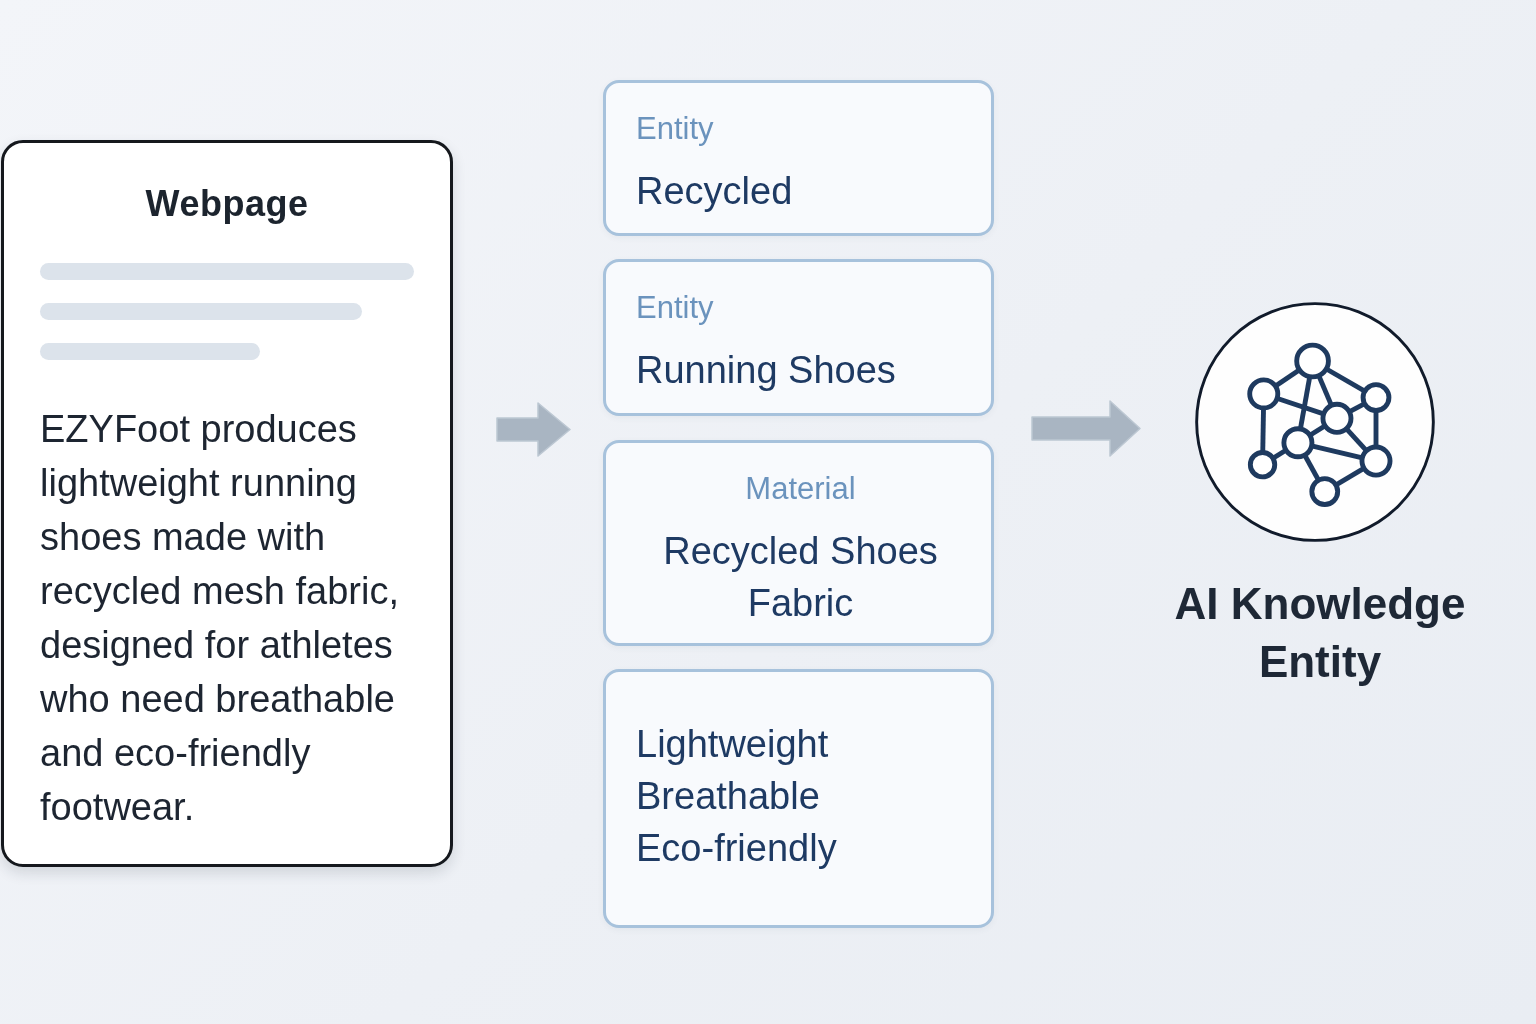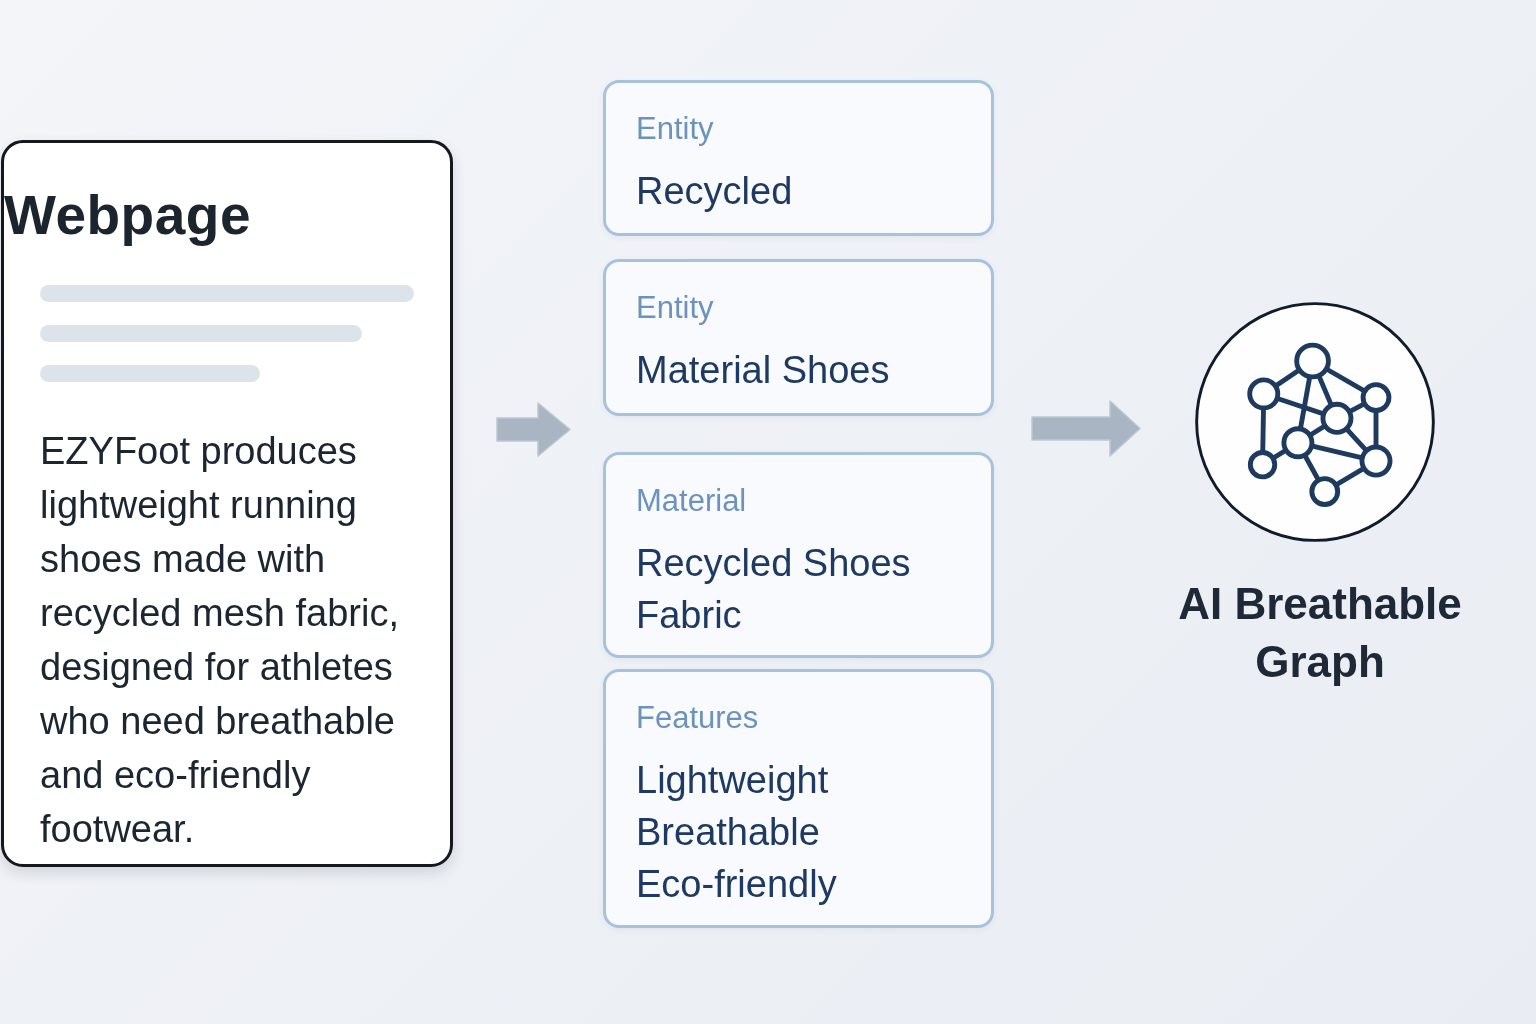--- a/index.html
+++ b/index.html
@@ -12,22 +12,22 @@
   .canvas{position:absolute;inset:0;}
 
   
   .webpage-card{
     position:absolute;left:1px;top:140px;width:452px;height:727px;
     background:#ffffff;border:3px solid #15181d;border-radius:22px;
     box-shadow:0 6px 14px rgba(30,40,60,.14);
     box-sizing:border-box;
   }
   .wp-title{
-    margin-top:40px;text-align:left;
-    font-size:55px;font-weight:700;color:#1c242e;letter-spacing:.5px;
+    margin-top:40px;text-align:center;
+    font-size:36px;font-weight:700;color:#1c242e;letter-spacing:.5px;
   }
   .wp-bars{margin:38px 0 0 36px;}
   .bar{height:17px;border-radius:9px;background:#dce3eb;}
   .bar + .bar{margin-top:23px;}
   .bar-1{width:374px;}
   .bar-2{width:322px;}
   .bar-3{width:220px;}
   .wp-body{
     margin:42px 28px 3px 36px;width:384px;
     font-size:38px;line-height:54px;color:#1d2531;
@@ -40,21 +40,21 @@
     padding:28px 26px 8px 30px;
     box-shadow:0 2px 6px rgba(60,80,110,.06);
   }
   .ecard-label{font-size:31px;line-height:36px;font-weight:500;color:#6b93bd;}
   .ecard-value{
     margin-top:18px;font-size:38px;line-height:52px;font-weight:500;
     color:#1e3a63;white-space:pre-line;
   }
   .ecard-entity  {top:80px;  height:156px;}
   .ecard-product {top:259px; height:157px;}
-  .ecard-material{top:452px; height:206px;}
+  .ecard-material{top:440px; height:206px;text-align:center;}
   .ecard-features{top:669px; height:259px;}
 
   
   .flow-arrow{position:absolute;}
   .flow-arrow-left {left:495px;top:400px;}
   .flow-arrow-right{left:1030px;top:397px;}
 
   
   .kg-circle{
     position:absolute;left:1193px;top:300px;width:244px;height:244px;
@@ -84,30 +84,29 @@
     <polygon points="2,18 43,18 43,3 75,29.5 43,56 43,41 2,41" fill="#a9b5c2" stroke="#bcc7d2" stroke-width="1.5" stroke-linejoin="round"></polygon>
   </svg>
 
   <div class="ecard ecard-entity">
     <div class="ecard-label">Entity</div>
     <div class="ecard-value">Recycled</div>
   </div>
 
   <div class="ecard ecard-product">
     <div class="ecard-label">Entity</div>
-    <div class="ecard-value">Material Shoes</div>
+    <div class="ecard-value">Running Shoes</div>
   </div>
 
   <div class="ecard ecard-material">
     <div class="ecard-label">Material</div>
     <div class="ecard-value">Recycled Shoes Fabric</div>
   </div>
 
   <div class="ecard ecard-features">
-    <div class="ecard-label">Features</div>
     <div class="ecard-value">Lightweight
 Breathable
 Eco-friendly</div>
   </div>
 
   <svg class="flow-arrow flow-arrow-right" width="113" height="63" viewBox="0 0 113 63">
     <polygon points="2,20 80,20 80,4 110,31.5 80,59 80,43 2,43" fill="#a9b5c2" stroke="#bcc7d2" stroke-width="1.5" stroke-linejoin="round"></polygon>
   </svg>
 
   <svg class="kg-circle" width="244" height="244" viewBox="0 0 200 200">
@@ -133,15 +132,15 @@
       <circle cx="58" cy="77" r="11.5"></circle>
       <circle cx="150" cy="80" r="10.6"></circle>
       <circle cx="118" cy="97" r="11.5"></circle>
       <circle cx="86" cy="117" r="11.5"></circle>
       <circle cx="57" cy="135" r="10"></circle>
       <circle cx="108" cy="157" r="10.6"></circle>
       <circle cx="150" cy="132" r="11.5"></circle>
     </g>
   </svg>
 
-  <div class="kg-label">AI Breathable Graph</div>
+  <div class="kg-label">AI Knowledge Entity</div>
 
 </div>
 
 </body></html>

